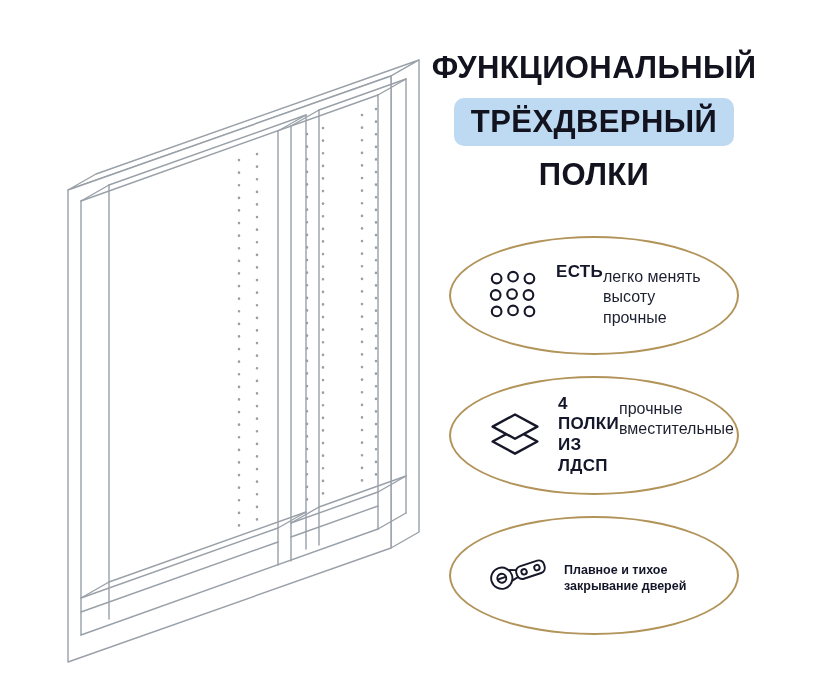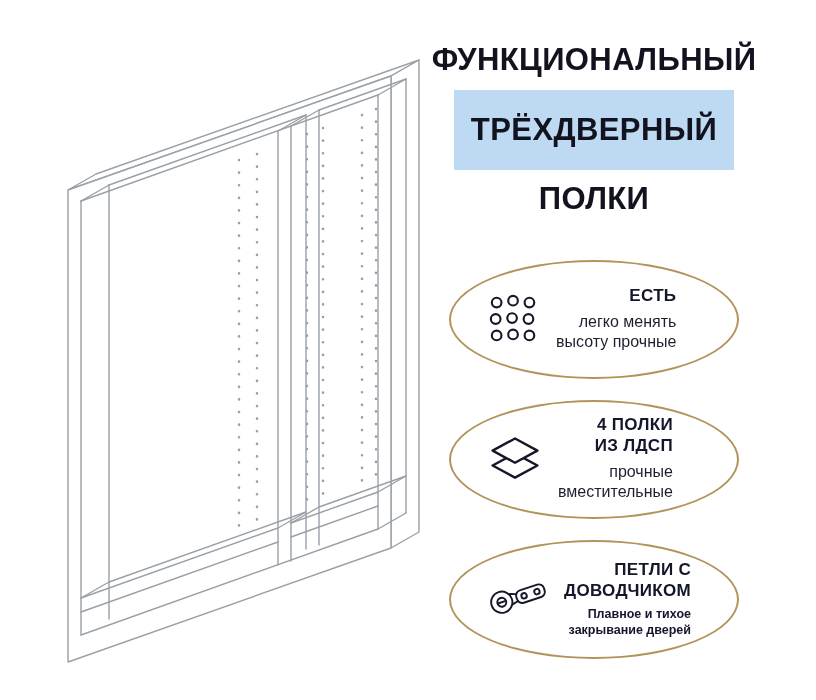--- a/index.html
+++ b/index.html
@@ -1,32 +1,32 @@
 <!DOCTYPE html>
 <html><head>
 <meta charset="utf-8">
 <style>
   html,body{margin:0;padding:0;background:#ffffff;}
   body{width:816px;height:700px;font-family:"Liberation Sans",sans-serif;-webkit-font-smoothing:antialiased;}
   .canvas{position:relative;width:816px;height:700px;background:#ffffff;overflow:hidden;}
 
   .illustration{position:absolute;left:6px;top:0;width:432px;height:700px;}
 
-  .content{position:absolute;left:408px;top:8px;width:372px;display:flex;flex-direction:column;align-items:center;padding-top:36px;box-sizing:border-box;}
+  .content{position:absolute;left:408px;top:16px;width:372px;display:flex;flex-direction:column;align-items:center;padding-top:36px;box-sizing:border-box;}
 
   .title{display:flex;flex-direction:column;align-items:center;gap:13px;margin:0;
          font-size:31px;font-weight:700;color:#12131f;letter-spacing:.4px;text-align:center;line-height:1.05;}
   .t-line{display:inline-block;}
-  .t-line.highlight{background:#bed9f2;padding:24px 17px;border-radius:0;}
+  .t-line.highlight{background:#bed9f2;padding:8px 17px;border-radius:10px;}
 
   .badges{display:flex;flex-direction:column;gap:21px;margin-top:44px;}
   .badge{width:290px;height:119px;border:2px solid #b2945a;border-radius:50%;
          display:flex;align-items:center;gap:15px;padding:0 24px 0 36px;box-sizing:border-box;background:#ffffff;}
   .badge-icon{flex:0 0 auto;display:flex;align-items:center;justify-content:center;}
-  .badge-text{display:flex;flex-direction:column;text-align:right;}
+  .badge-text{display:flex;flex-direction:row;}
   .badge-title{font-weight:700;font-size:17px;color:#14162a;line-height:1.22;letter-spacing:.3px;}
   .badge-title span{display:block;}
   .badge-sub{font-size:16px;color:#1d2030;margin-top:5px;line-height:1.28;}
   .badge-sub span{display:block;}
   .badge-sub.semi{font-weight:700;font-size:12.5px;color:#14162a;}
 </style>
 </head>
 <body>
 
 <div class="canvas">
@@ -151,24 +151,20 @@
               <line x1="11.5" y1="27" x2="18.5" y2="27"></line>
               <rect x="31" y="21" width="30" height="13.5" rx="5.5"></rect>
               <circle cx="39" cy="27.8" r="2.8"></circle>
               <circle cx="53" cy="27.8" r="2.8"></circle>
               <path d="M25.5 21.5 L31.5 23.5"></path>
               <path d="M25.5 32.5 L31.5 31"></path>
             </g>
           </svg>
         </div>
         <div class="badge-text">
-          <div class="badge-title">
-            <span>ПЕТЛИ С</span>
-            <span>ДОВОДЧИКОМ</span>
-          </div>
           <div class="badge-sub semi">
             <span>Плавное и тихое</span>
             <span>закрывание дверей</span>
           </div>
         </div>
       </div>
 
     </div>
   </div>
 </div>

